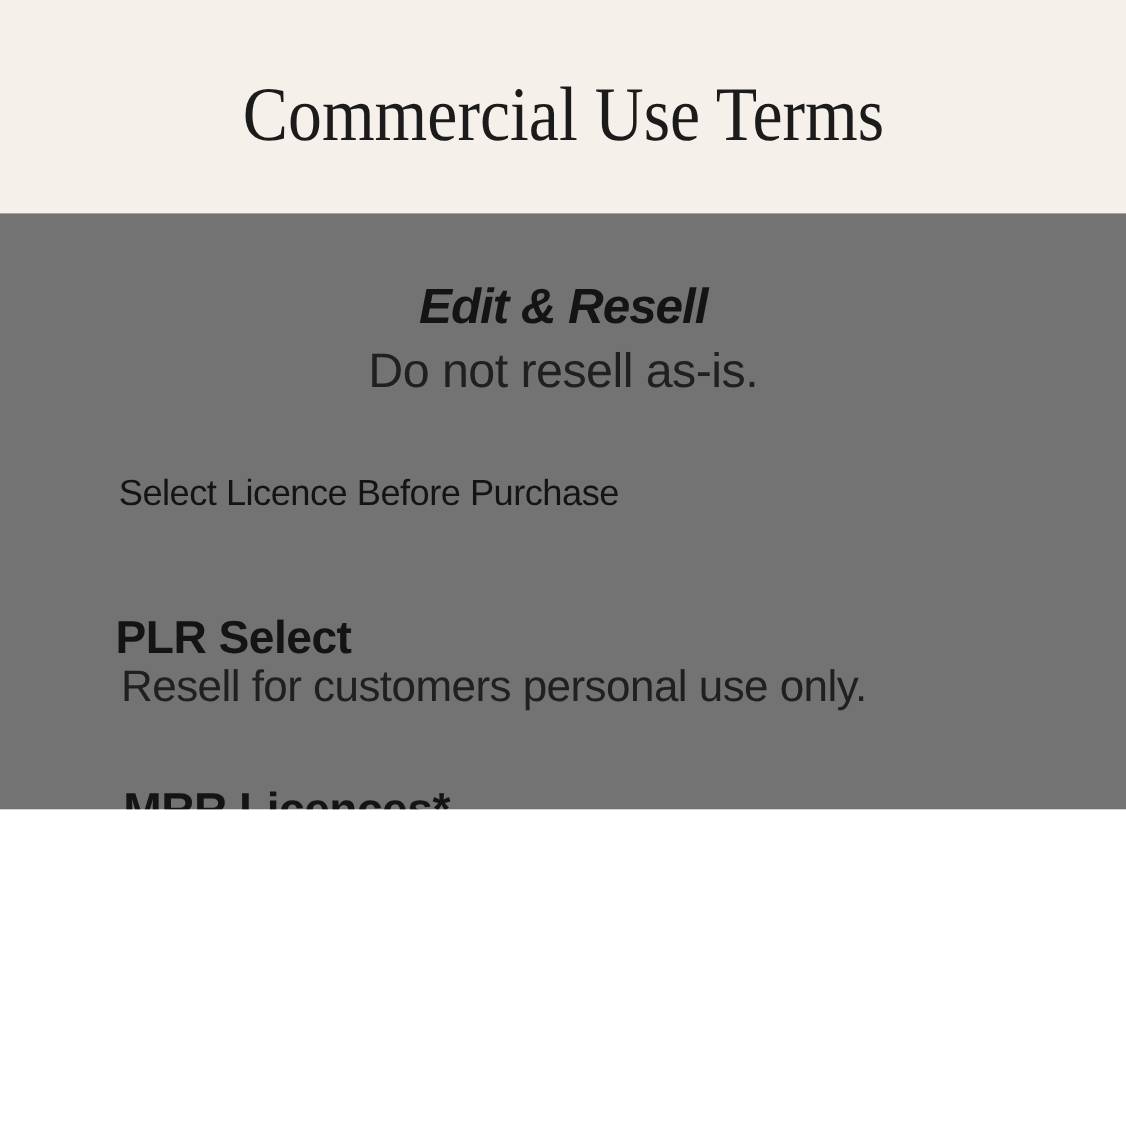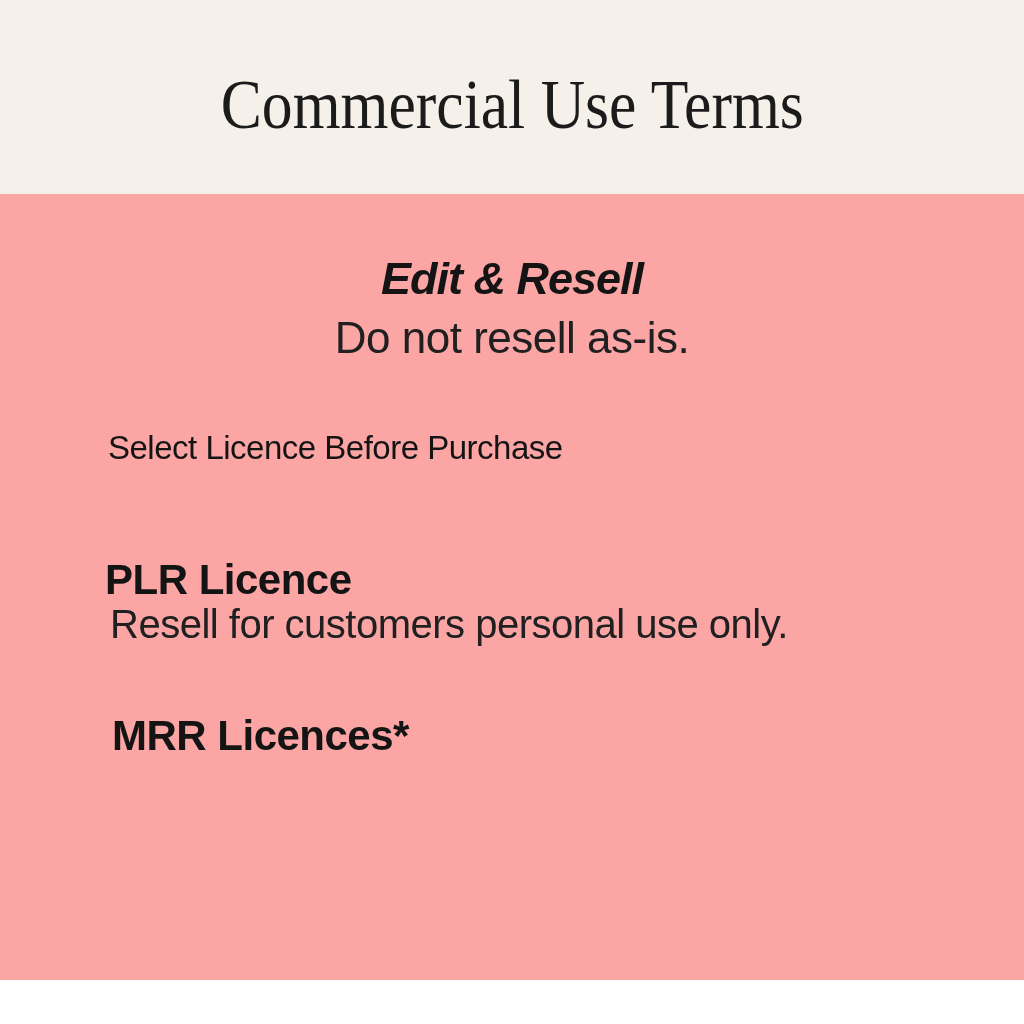--- a/index.html
+++ b/index.html
@@ -3,22 +3,22 @@
 <meta charset="utf-8">
 <style>
   html, body {
     margin: 0;
     padding: 0;
     background: #ffffff;
   }
   .canvas {
     position: relative;
     width: 1024px;
-    height: 980px;
-    background: #fca5a5;
+    height: 736px;
+    background: #737373;
     overflow: hidden;
     font-family: "Liberation Sans", "DejaVu Sans", sans-serif;
   }
   .band {
     position: absolute;
     top: 0; left: 0;
     width: 100%;
     height: 194px;
     background: #f5f1ea;
     display: flex;
@@ -104,21 +104,21 @@
   <header class="band">
     <h1 class="title">Commercial Use Terms</h1>
   </header>
 
   <div class="line center heading-xl">Edit &amp; Resell</div>
 
   <div class="line center sub-xl">Do not resell as-is.</div>
 
   <div class="line heading-md">Select Licence Before Purchase</div>
 
-  <div class="line licence-name plr">PLR Licence</div>
+  <div class="line licence-name plr">PLR Select</div>
 
   <div class="line licence-desc plr">Resell for customers personal use only.</div>
 
   <div class="line licence-name mrr">MRR Licences*</div>
 
 
 
 </div>
 
 </body></html>

